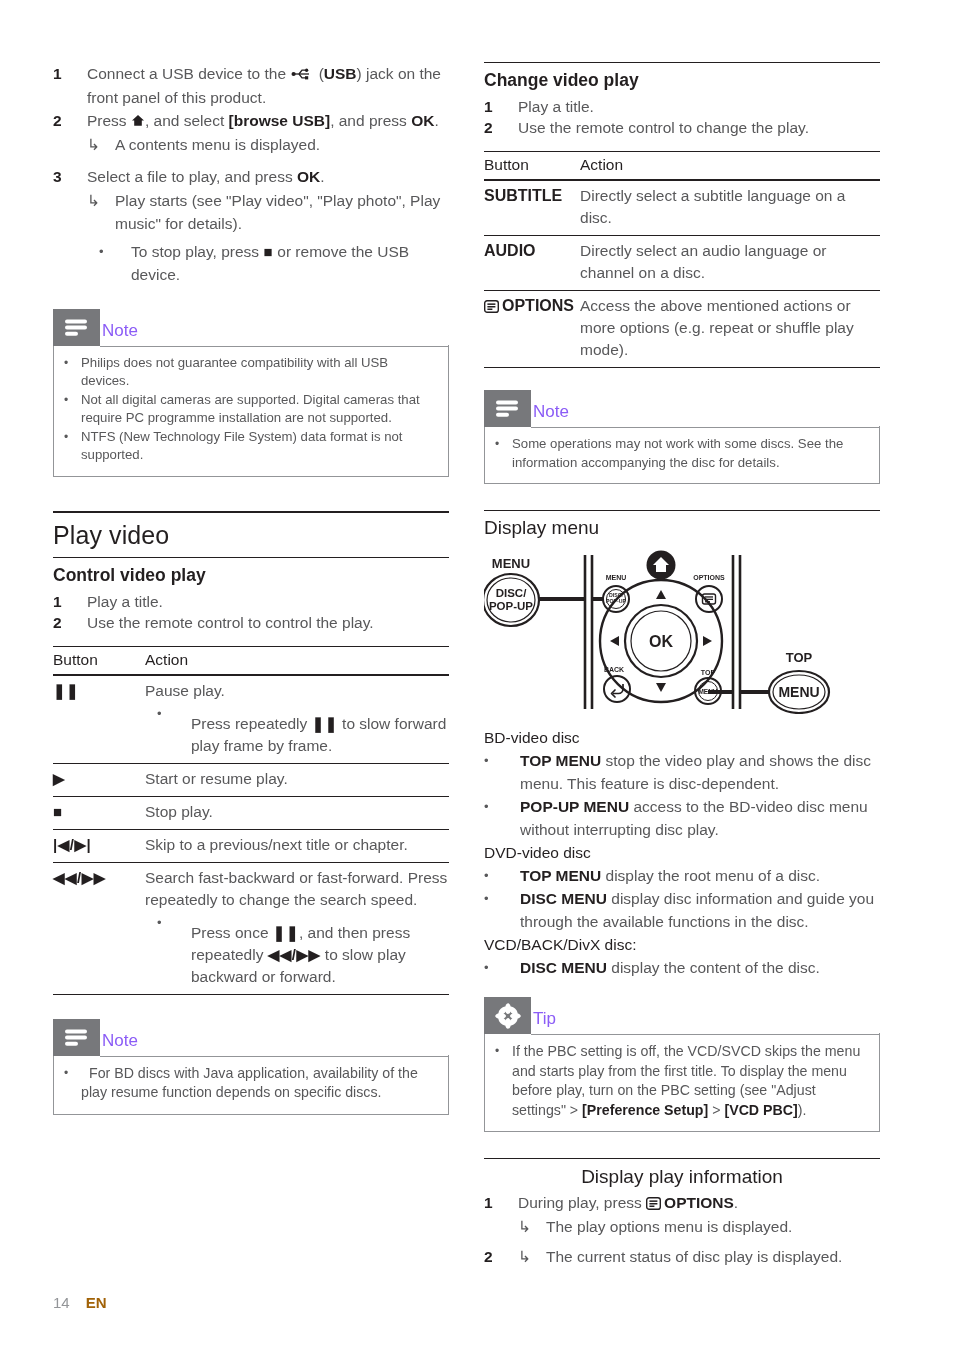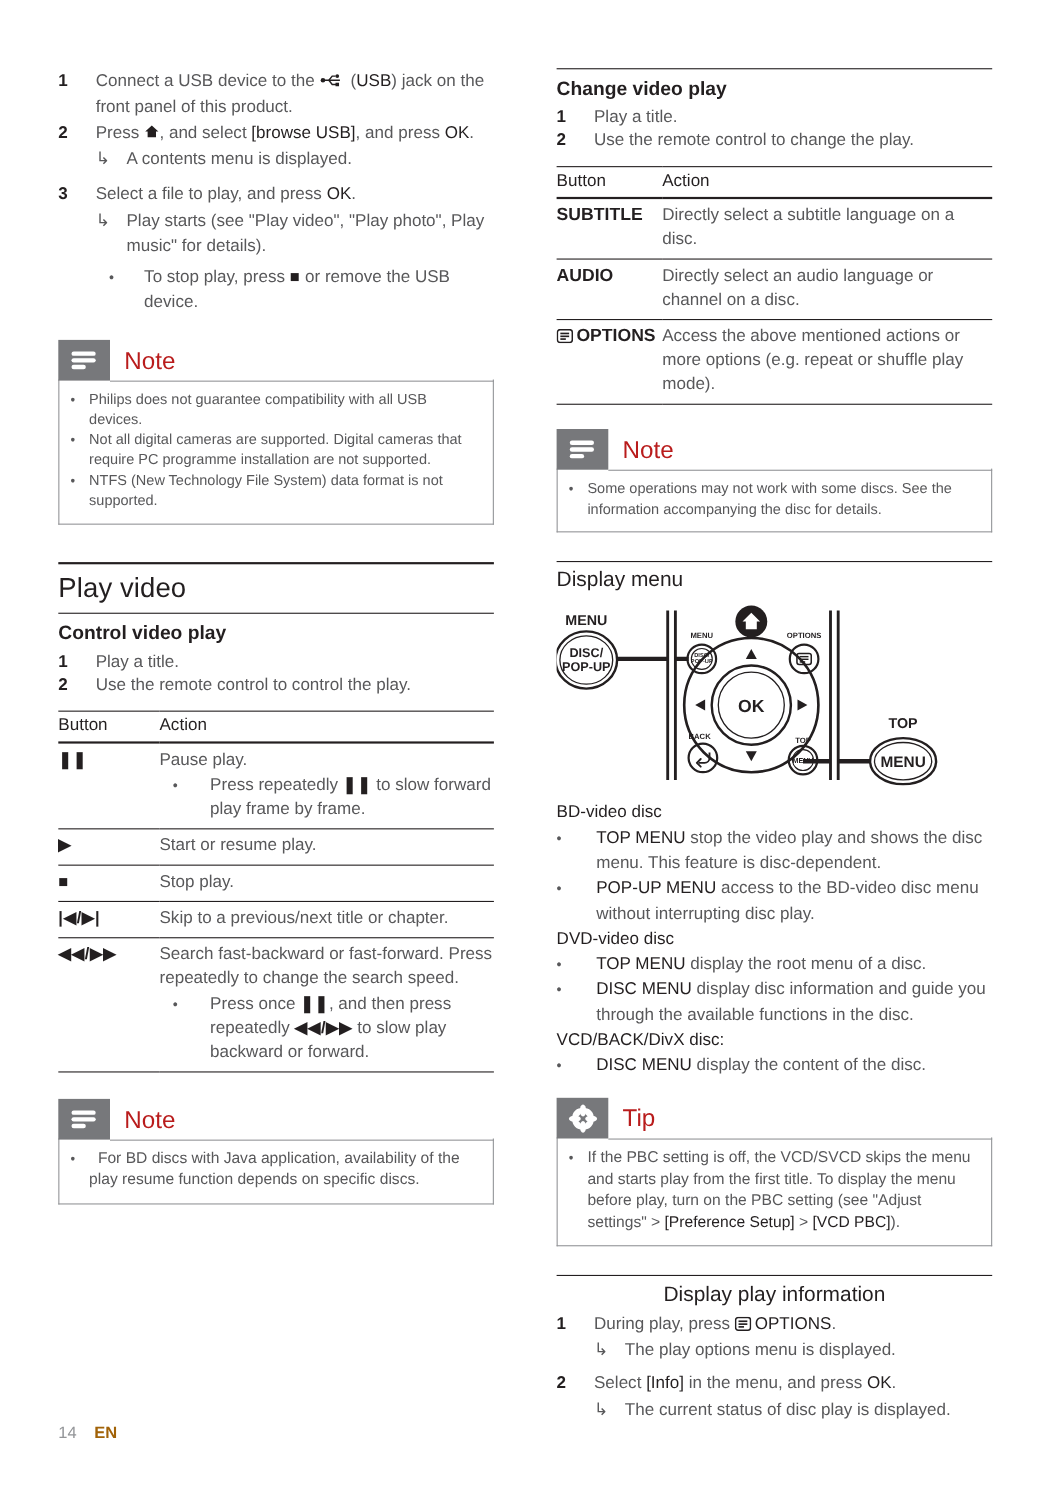--- a/index.html
+++ b/index.html
@@ -7,32 +7,32 @@
     width:954px;height:1353px;
     background:#ffffff;
     font-family:"Liberation Sans", sans-serif;
     color:#58585a;
     position:relative;
     overflow:hidden;
   }
   .page{position:absolute;left:0;top:0;width:954px;height:1353px;}
   .col{position:absolute;top:62px;width:396px;}
   .col-left{left:53px;}
-  .col-right{left:506px;}
+  .col-right{left:484px;}
 
   
   .step{display:flex;margin-bottom:0;}
   .step .num{
     width:34px;flex:0 0 34px;
     font-weight:bold;color:#231f20;font-size:15.5px;
     line-height:23.5px;
   }
   .step .body{flex:1;font-size:15.5px;line-height:23.5px;color:#58585a;}
   .step-tight .num,.step-tight .body{line-height:21px;}
-  b,.b{color:#231f20;font-weight:normal;}
+  b,.b{color:#231f20;font-weight:bold;}
   .sub{display:flex;margin-top:0;}
   .sub .bullet{width:28px;flex:0 0 28px;text-align:left;font-size:15.5px;line-height:23.5px;color:#58585a;}
   .sub .txt{flex:1;font-size:15.5px;line-height:23.5px;}
   .sub-dot{display:flex;}
   .sub-dot .bullet{width:44px;flex:0 0 44px;text-align:left;padding-left:12px;box-sizing:border-box;font-size:13px;line-height:23.5px;}
   .sub-dot .txt{flex:1;font-size:15.5px;line-height:23.5px;}
 
   
   .h1-rule{border-top:2.2px solid #231f20;margin-top:6px;}
   .h1{
@@ -57,30 +57,30 @@
     border-bottom:1.1px solid #231f20;
     line-height:22px;color:#58585a;
   }
   table.btn-table td.c1{width:86px;color:#231f20;font-weight:bold;padding-right:6px;white-space:nowrap;}
   table.btn-table th.c1{width:86px;}
   .rt td.c1{width:122px;}
   .rt th.c1{width:122px;}
   .glyph{color:#231f20;font-weight:bold;font-size:15px;letter-spacing:.5px;}
   .cell-sub{display:flex;margin-top:1px;}
   .cell-sub .bullet{width:46px;flex:0 0 46px;padding-left:12px;box-sizing:border-box;font-size:13px;}
-  .cell-sub .txt{flex:1;}
+  .cell-sub .txt{flex:1;margin-top:10px;}
 
   
   .callout{margin-top:18px;position:relative;}
   .callout-head{display:flex;align-items:flex-end;height:37px;}
   .callout-badge{
     width:47px;height:37px;background:#77787b;
     display:flex;align-items:center;justify-content:center;flex:0 0 47px;
   }
-  .callout-title{font-size:22px;color:#b91c1c;padding-left:13px;padding-bottom:5px;}
+  .callout-title{font-size:17px;color:#8b5cf6;padding-left:2px;padding-bottom:5px;}
   .callout-body{
     border:1px solid #939598;border-top:none;
     box-sizing:border-box;padding:9px 14px 11px 10px;
     margin-top:-1px;
   }
   .cl-list{margin:0;padding:0;list-style:none;}
   .cl-list li{display:flex;font-size:13.2px;line-height:18.5px;color:#58585a;}
   .cl-list li .bl{width:17px;flex:0 0 17px;font-size:12px;line-height:18.5px;}
   .cl-list li .tx{flex:1;}
   .cl-list.indent li .tx{text-indent:8px;}
@@ -494,21 +494,20 @@
           <div class="sub">
             <div class="bullet">↳</div>
             <div class="txt">The play options menu is displayed.</div>
           </div>
         </div>
       </div>
 
       <div class="step" style="margin-top:7px;">
         <div class="num">2</div>
         <div class="body">
-          <div><span>Select </span><span class="b">[Info]</span><span> in the menu, and press </span><span class="b">OK</span><span>.</span></div>
           <div class="sub">
             <div class="bullet">↳</div>
             <div class="txt">The current status of disc play is displayed.</div>
           </div>
         </div>
       </div>
     </div>
 
   </div>
 

